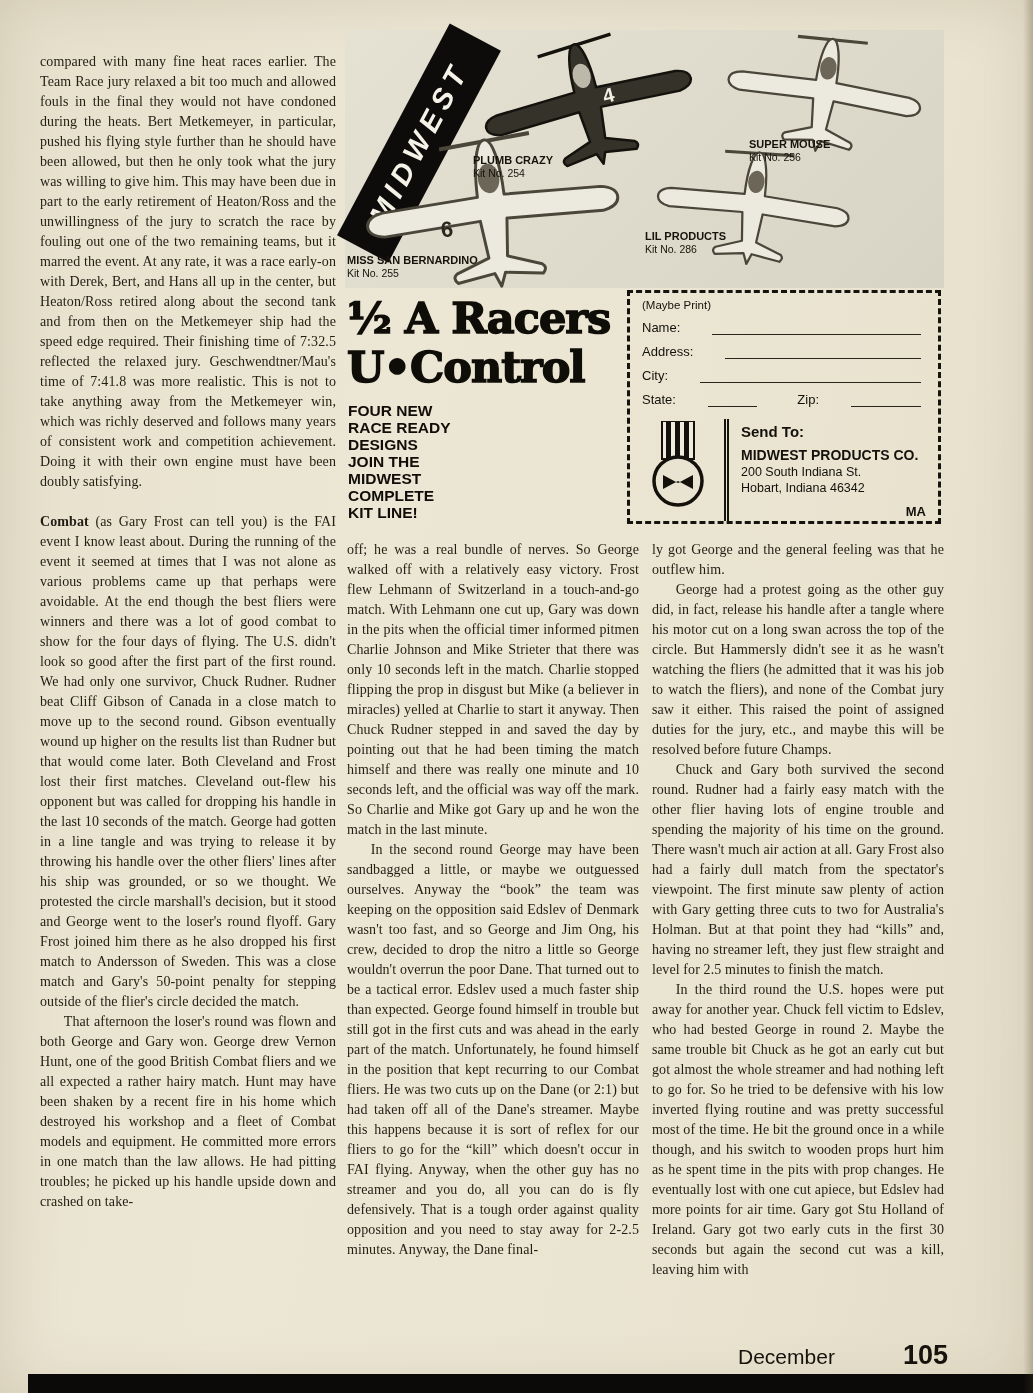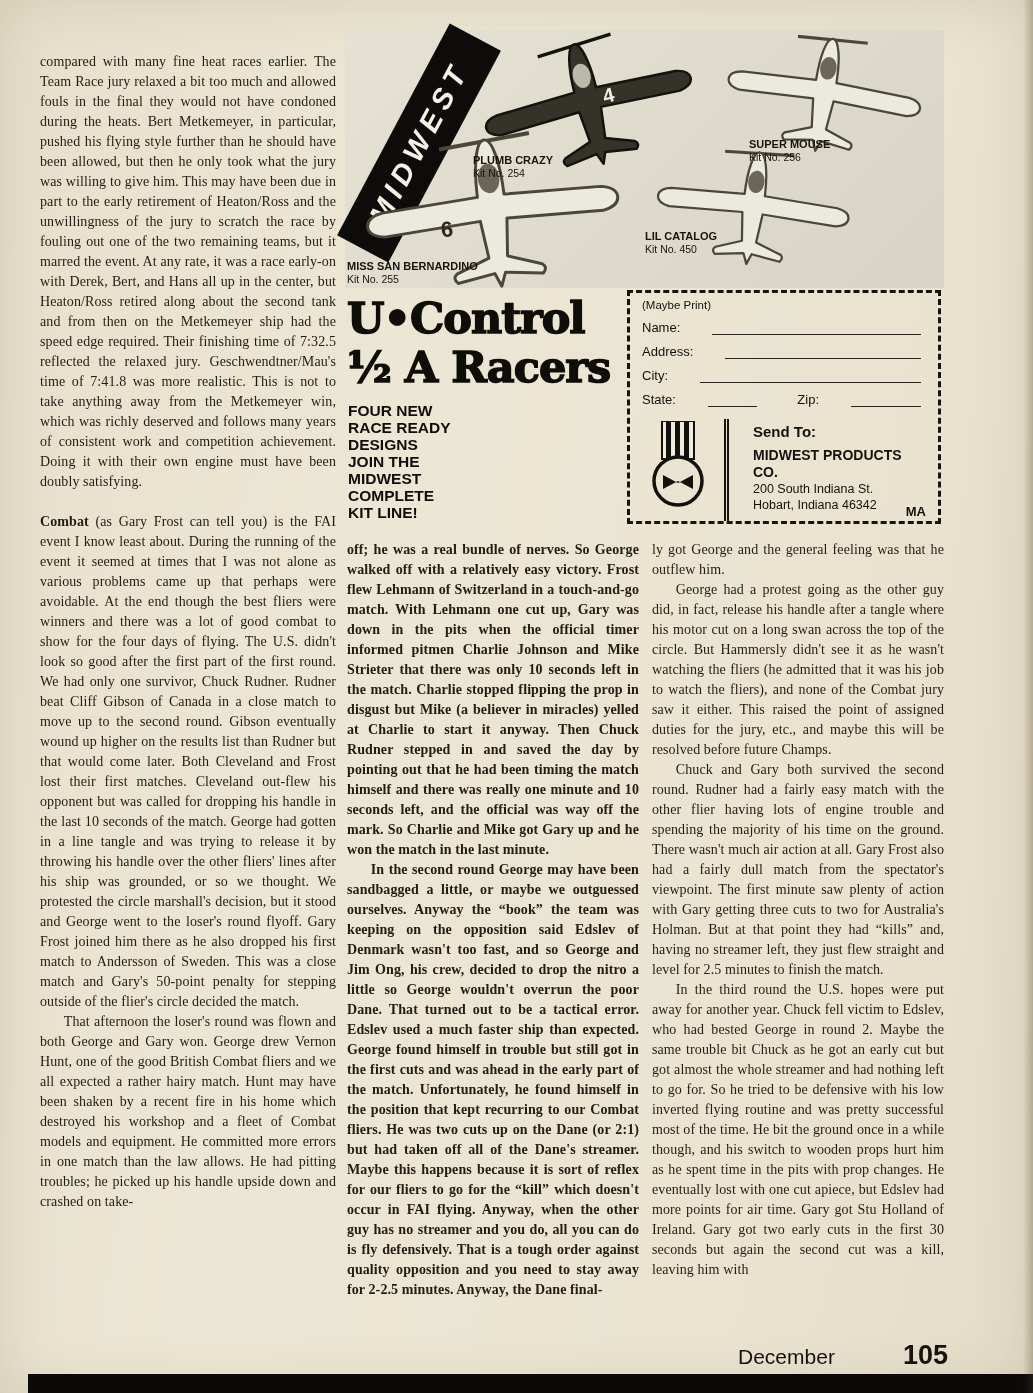--- a/index.html
+++ b/index.html
@@ -17,21 +17,21 @@
   }
 
   
   .article-col{
     position:absolute; width:296px;
     font-size:14px; line-height:20px; text-align:justify;
     color:#221c13; letter-spacing:.1px;
   }
   .article-col p{ margin:0; }
   .col-1{ left:40px; top:52px; }
-  .col-2{ left:347px; top:540px; width:292px;font-weight:bold; }
+  .col-2{ left:347px; top:540px; width:292px; }
   .col-3{ left:652px; top:540px; width:292px; }
   .p-gap{ margin-top:20px !important; }
   .p-indent{ text-indent:1.7em; }
   .bold-lead{ font-weight:700; }
 
   
   .ad{ position:absolute; left:345px; top:30px; width:599px; height:500px;
        font-family:"Liberation Sans", sans-serif; color:#14110c; }
   .ad-photo{
     position:absolute; left:0; top:0; width:599px; height:258px;
@@ -71,21 +71,21 @@
     position:absolute; left:282px; top:260px; width:314px; height:234px;
     border:3px dashed #15130e; padding:6px 12px 6px 12px;
   }
   .please-print{ font-size:11.5px; }
   .coupon-row{ display:flex; align-items:flex-end; margin-top:9px; font-size:13px;gap:27px; }
   .field-line{ flex:1; border-bottom:1.5px solid #2a251c; margin:0 5px; height:13px; }
   .field-line.zipline{ flex:0 0 70px; }
   .zip-label{ margin-left:8px; }
   .coupon-bottom{ display:flex; margin-top:12px; height:102px; }
   .coupon-logo{ width:74px; flex:0 0 74px; padding-top:2px; }
-  .send-info{ border-left:5px double #15130e; padding-left:24px; margin-left:8px;
+  .send-info{ border-left:5px double #15130e; padding-left:12px; margin-left:8px;
               flex:1; position:relative; padding-top:4px; }
   .send-to{ font-size:15px; font-weight:700; margin-bottom:7px; }
   .company{ font-weight:700; font-size:14px; line-height:17px; }
   .addr{ font-size:12.5px; line-height:16px; }
   .ma-code{ position:absolute; right:0; bottom:2px; font-weight:700; font-size:13px; }
 
   
   .footer{
     position:absolute; top:1340px; left:738px; width:210px;
     font-family:"Liberation Sans", sans-serif; font-size:21px; color:#17130c;
@@ -152,32 +152,32 @@
 
       <div class="plane-label" style="left:128px;top:96px;margin-top:28px;">
         <div>PLUMB CRAZY</div>
         <div class="kit">Kit No. 254</div>
       </div>
       <div class="plane-label" style="left:404px;top:108px;">
         <div>SUPER MOUSE</div>
         <div class="kit">Kit No. 256</div>
       </div>
       <div class="plane-label" style="left:300px;top:200px;">
-        <div>LIL CATALOG</div>
-        <div class="kit">Kit No. 450</div>
-      </div>
-      <div class="plane-label" style="left:2px;top:230px;">
+        <div>LIL PRODUCTS</div>
+        <div class="kit">Kit No. 286</div>
+      </div>
+      <div class="plane-label" style="left:2px;top:224px;">
         <div>MISS SAN BERNARDINO</div>
         <div class="kit">Kit No. 255</div>
       </div>
     </div>
 
     <div class="ad-title">
+      <div>½ A Racers</div>
       <div>U•Control</div>
-      <div>½ A Racers</div>
     </div>
 
     <div class="ad-pitch pitch-left">FOUR NEW
 RACE READY
 DESIGNS
 JOIN THE
 MIDWEST
 COMPLETE
 KIT LINE!</div>
 

